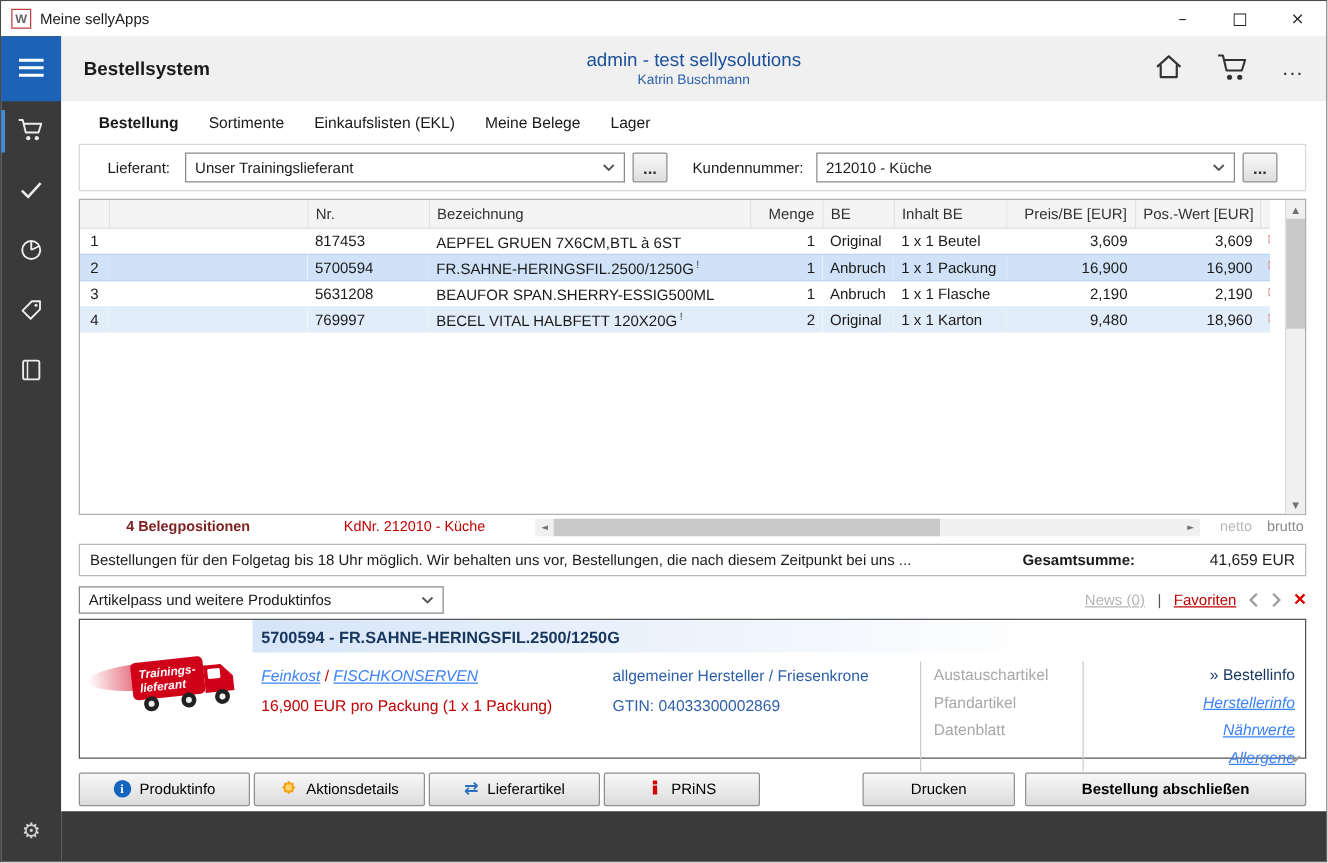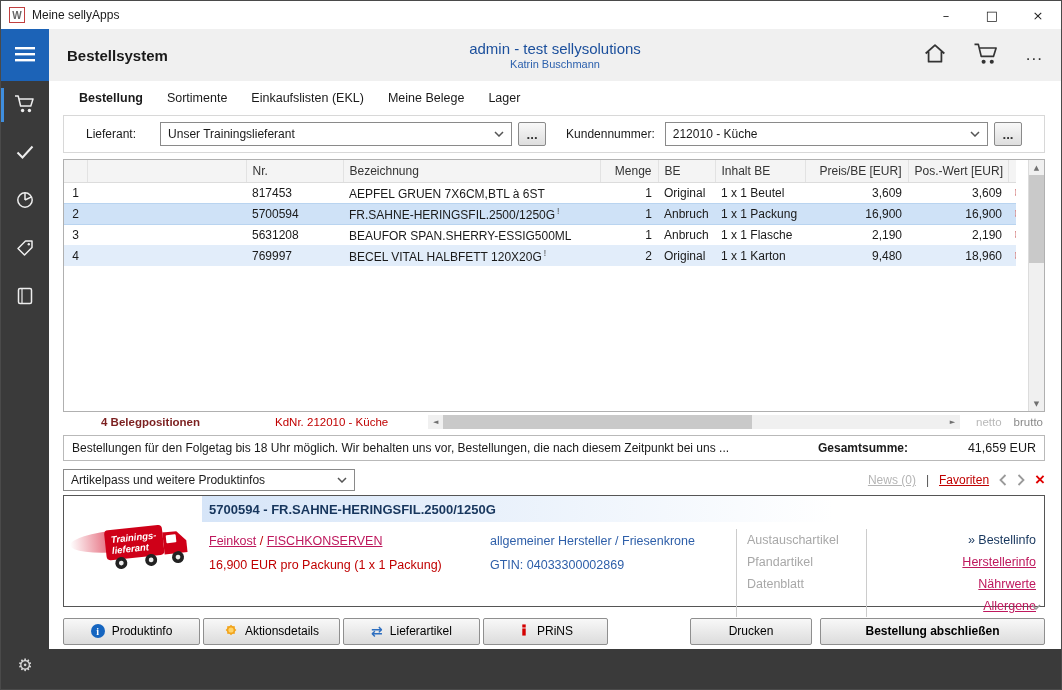--- a/index.html
+++ b/index.html
@@ -38,21 +38,21 @@
 
   
   .tabs { height:34px; display:flex; align-items:center; gap:24px; padding-left:16px; flex:none; font-size:12.5px; }
   .tab.active { font-weight:bold; }
 
   
   .filter-strip { height:38px; border:1px solid #d8d8d8; display:flex; align-items:center; padding:0 22px; flex:none; }
   .combobox { height:24px; border:1px solid #8a8a8a; background:#fff; display:flex; align-items:center; padding:0 7px; }
   .combobox .cvalue { white-space:nowrap; overflow:hidden; }
   .combobox .carrow { margin-left:auto; padding-left:8px; display:flex; }
-  .combo-lieferant { width:352px; margin-left:24px; }
+  .combo-lieferant { width:352px; margin-left:12px; }
   .combo-kunde { flex:1; margin-left:10px; }
   .btn-more { width:28px; height:24px; margin-left:6px; border:1px solid #8a8a8a; border-radius:2px; background:linear-gradient(#f8f8f8,#dedede); display:flex; align-items:center; justify-content:center; font-weight:bold; color:#333; flex:none; }
   .flabel2 { margin-left:20px; }
 
   
   .table-area { flex:1; margin-top:6px; border:1px solid #b0b0b0; display:flex; min-height:0;gap:12px; }
   .grid-wrap { flex:1; overflow:hidden; }
   table { width:966px; border-collapse:collapse; table-layout:fixed; font-size:12px; }
   th { background:#f4f4f4; border-right:1px solid #e2e2e2; border-bottom:1px solid #dcdcdc; font-weight:normal; height:22px; padding:0 6px; text-align:left; white-space:nowrap; overflow:hidden; color:#333; }
   th.num, td.num { text-align:right; }
@@ -97,21 +97,21 @@
 
   
   .product-panel { height:112px; border:1px solid #555; display:flex; flex:none; background:#fff; }
   .logo-box { width:138px; position:relative; flex:none; }
   .streak { position:absolute; left:6px; top:34px; width:100px; height:22px; background:linear-gradient(to right, rgba(210,0,30,0), rgba(210,0,30,0.8) 55%, rgba(210,0,30,0.15)); border-radius:50%; transform:rotate(-5deg); }
   .truck { position:absolute; right:6px; top:22px; }
   .panel-right { flex:1; display:flex; flex-direction:column; min-width:0; }
   .panel-title { height:26px; background:linear-gradient(to right,#d6e5f8,#ffffff 75%); color:#17365d; font-weight:bold; font-size:13px; display:flex; align-items:center; padding-left:7px; flex:none; }
   .panel-cols { flex:1; display:flex; padding-top:7px; font-size:12.5px; }
   .col-cat { width:276px; padding-left:7px; line-height:24px; color:#c00000; }
-  .col-cat a, .red-link { color:#be185d; text-decoration:underline; }
+  .col-cat a, .red-link { color:#3b82f6; text-decoration:underline;font-style:italic; }
   .col-man { width:258px; padding-left:12px; line-height:24px; color:#2e5fa9; }
   .col-dis { width:130px; border-left:1px solid #ccc; padding-left:10px; line-height:22px; color:#a8a8a8; }
   .col-links { flex:1; border-left:1px solid #ccc; text-align:right; padding-right:8px; line-height:22px; position:relative; }
   .bestellinfo { color:#17365d; }
   .scrolldown { position:absolute; right:3px; bottom:0px; }
 
   
   .buttons-row { height:36px; display:flex; align-items:center; gap:3px; flex:none; margin-top:6px; }
   .btn { height:27px; border:1px solid #8f8f8f; border-radius:2px; background:linear-gradient(#f8f8f8,#dcdcdc); display:flex; align-items:center; justify-content:center; gap:7px; font-size:12px; }
   .btn-produktinfo, .btn-aktion, .btn-liefer { width:137px; }

